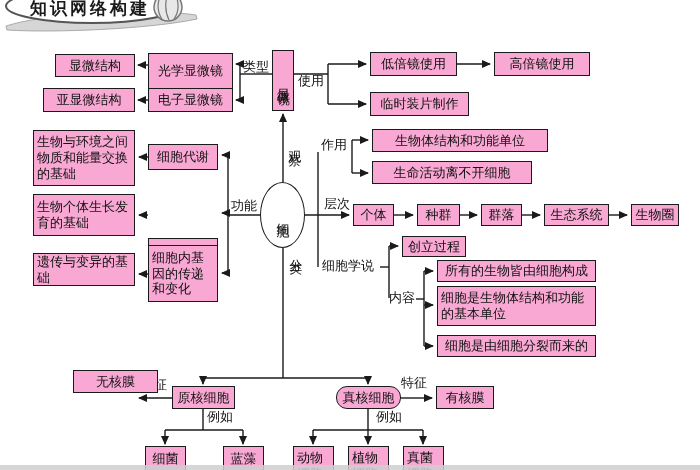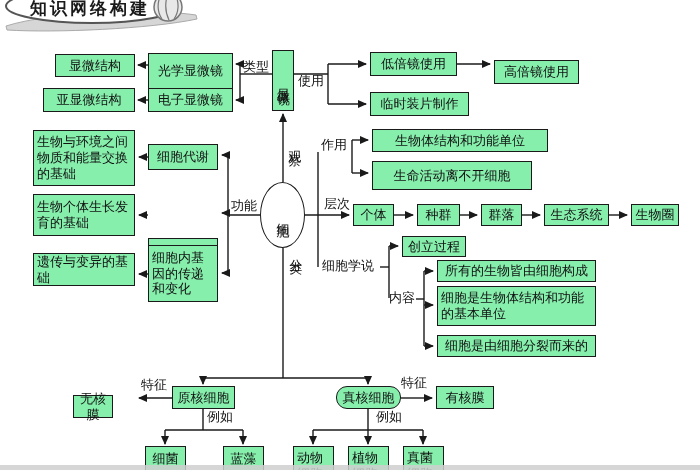--- a/index.html
+++ b/index.html
@@ -1,21 +1,21 @@
 <!DOCTYPE html>
 <html><head>
 <meta charset="utf-8">
 <style>
   html,body{margin:0;padding:0;background:#fff;}
   #stage{
     position:relative;width:700px;height:470px;overflow:hidden;background:#fff;
     font-family:"Liberation Serif","DejaVu Serif",serif;color:#111;
   }
   .box{
-    position:absolute;box-sizing:border-box;border:1.5px solid #1a1a1a;background:#86efac;
+    position:absolute;box-sizing:border-box;border:1.5px solid #1a1a1a;background:#f9a8d4;
     display:flex;align-items:center;justify-content:center;text-align:center;
     font-size:13px;line-height:1.22;padding:1px 3px;
   }
   .box.multi{justify-content:flex-start;text-align:left;align-items:center;}
   .lbl{
     position:absolute;font-size:13px;line-height:1.1;white-space:nowrap;background:transparent;
   }
   .vtext{writing-mode:vertical-rl;text-orientation:upright;letter-spacing:2px;}
   #cell-ellipse{
     position:absolute;box-sizing:border-box;border:1.5px solid #1a1a1a;border-radius:50%;
@@ -119,57 +119,57 @@
   <div class="box" style="left:55px;top:54px;width:80px;height:23px;">显微结构</div>
   <div class="box" style="left:148px;top:53px;width:85px;height:36px;">光学显微镜</div>
   <div class="box" style="left:43px;top:88px;width:92px;height:24px;">亚显微结构</div>
   <div class="box" style="left:148px;top:88px;width:85px;height:24px;">电子显微镜</div>
   <span class="lbl" style="left:243px;top:60px;">类型</span>
   <div class="box" style="left:272px;top:50px;width:22px;height:61px;padding:1px 0;">
     <span class="vtext">显微镜</span>
   </div>
   <span class="lbl" style="left:298px;top:74px;">使用</span>
   <div class="box" style="left:370px;top:52px;width:87px;height:24px;">低倍镜使用</div>
-  <div class="box" style="left:494px;top:60px;width:85px;height:24px;">高倍镜使用</div>
+  <div class="box" style="left:494px;top:52px;width:96px;height:24px;">高倍镜使用</div>
   <div class="box" style="left:370px;top:92px;width:99px;height:24px;">临时装片制作</div>
 
   <span class="lbl vtext" style="left:287px;top:140px;">观察</span>
   <div id="cell-ellipse" style="left:260px;top:182px;width:45px;height:66px;">
     <span class="vtext">细胞</span>
   </div>
   <span class="lbl" style="left:231px;top:199px;">功能</span>
   <span class="lbl vtext" style="left:288px;top:249px;">分类</span>
 
   <div class="box multi" style="left:33px;top:130px;width:102px;height:56px;">生物与环境之间物质和能量交换的基础</div>
   <div class="box" style="left:148px;top:144px;width:70px;height:26px;">细胞代谢</div>
   <div class="box multi" style="left:33px;top:194px;width:102px;height:42px;">生物个体生长发育的基础</div>
   <div class="box multi" style="left:148px;top:193px;width:70px;height:57px;margin-top:45px;">细胞增殖分化</div>
   <div class="box multi" style="left:33px;top:253px;width:102px;height:33px;">遗传与变异的基础</div>
   <div class="box multi" style="left:148px;top:245px;width:70px;height:57px;">细胞内基因的传递和变化</div>
 
   <span class="lbl" style="left:321px;top:138px;">作用</span>
   <div class="box" style="left:372px;top:129px;width:176px;height:23px;">生物体结构和功能单位</div>
-  <div class="box" style="left:372px;top:161px;width:160px;height:29px;">生命活动离不开细胞</div>
+  <div class="box" style="left:372px;top:161px;width:160px;height:23px;">生命活动离不开细胞</div>
 
   <span class="lbl" style="left:308px;top:197px;margin-left:16px;">层次</span>
   <div class="box" style="left:353px;top:204px;width:41px;height:22px;">个体</div>
   <div class="box" style="left:417px;top:204px;width:43px;height:22px;">种群</div>
   <div class="box" style="left:481px;top:204px;width:41px;height:22px;">群落</div>
   <div class="box" style="left:544px;top:204px;width:65px;height:22px;">生态系统</div>
   <div class="box" style="left:631px;top:204px;width:48px;height:22px;">生物圈</div>
 
   <span class="lbl" style="left:322px;top:259px;">细胞学说</span>
   <div class="box" style="left:402px;top:236px;width:64px;height:21px;">创立过程</div>
   <span class="lbl" style="left:389px;top:291px;">内容</span>
   <div class="box" style="left:437px;top:260px;width:159px;height:22px;">所有的生物皆由细胞构成</div>
   <div class="box multi" style="left:437px;top:286px;width:159px;height:40px;">细胞是生物体结构和功能的基本单位</div>
   <div class="box" style="left:437px;top:335px;width:159px;height:22px;">细胞是由细胞分裂而来的</div>
 
   <span class="lbl" style="left:141px;top:378px;">特征</span>
-  <div class="box" style="left:73px;top:395px;width:40px;height:23px;">无核膜</div>
+  <div class="box" style="left:73px;top:370px;width:85px;height:23px;">无核膜</div>
   <div class="box" style="left:172px;top:386px;width:63px;height:23px;">原核细胞</div>
   <span class="lbl" style="left:207px;top:410px;">例如</span>
 
   <span class="lbl" style="left:401px;top:376px;">特征</span>
   <div class="box" style="left:336px;top:386px;width:65px;height:23px;border-radius:11px;">真核细胞</div>
   <div class="box" style="left:436px;top:386px;width:58px;height:23px;">有核膜</div>
   <span class="lbl" style="left:376px;top:410px;">例如</span>
 
   <div class="box" style="left:145px;top:446px;width:41px;height:26px;">细菌</div>
   <div class="box" style="left:223px;top:446px;width:41px;height:26px;">蓝藻</div>

